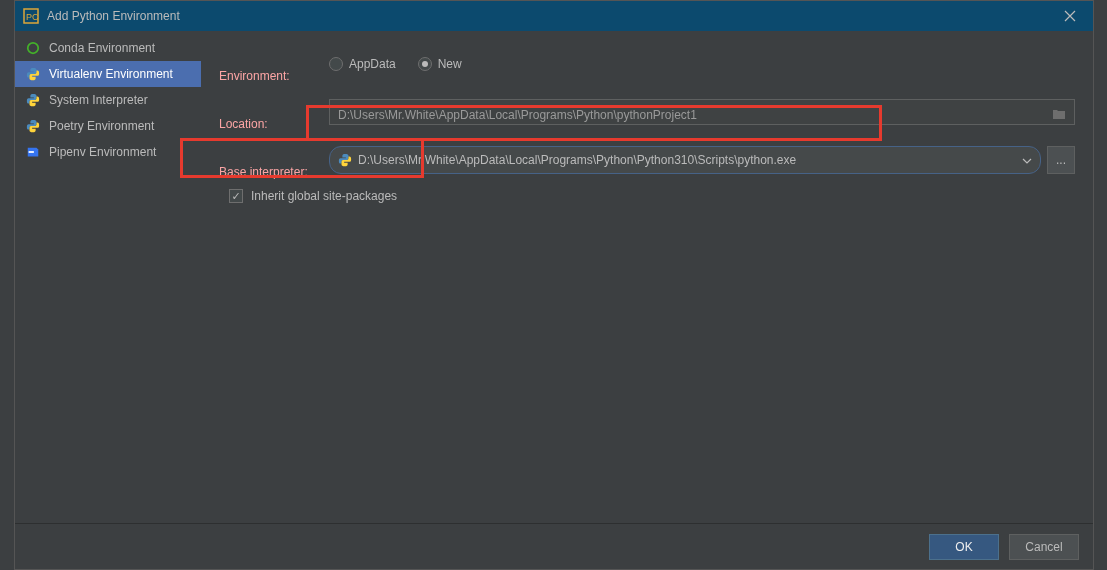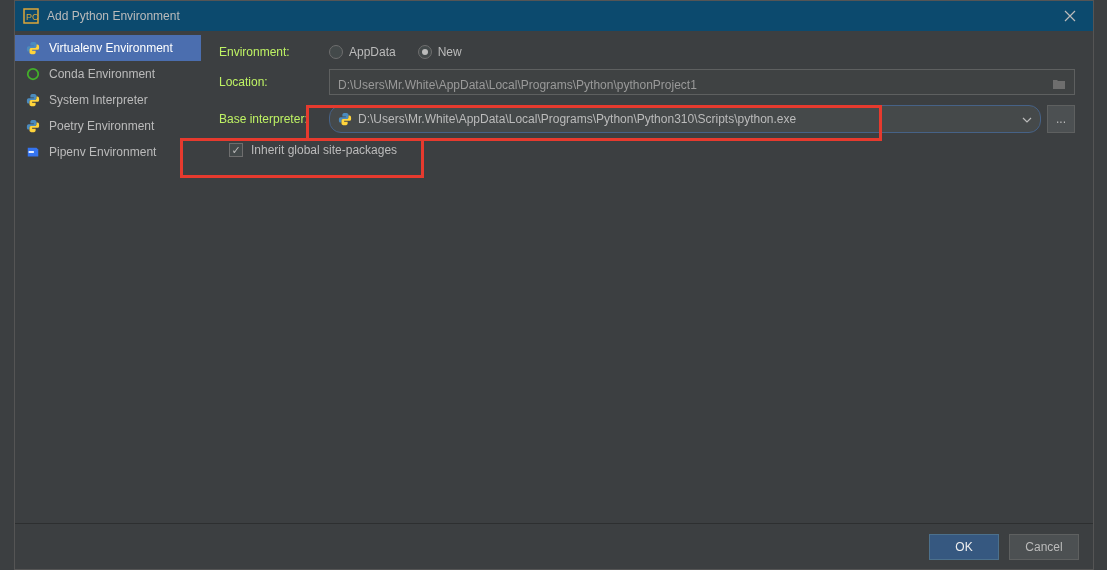--- a/index.html
+++ b/index.html
@@ -66,21 +66,22 @@
     display: inline-flex; align-items: center; justify-content: center;
   }
   .main {
     flex: 1;
     padding: 14px 18px 0 18px;
     position: relative;
   }
   .row { display: flex; align-items: center; margin-bottom: 10px; }
   .row .label {
     width: 110px;
-    color: #bef264;
+    color: #fca5a5;
+    margin-top: 24px;
   }
   .radio-group { display: flex; align-items: center; gap: 22px; }
   .radio {
     display: inline-flex; align-items: center; gap: 6px; cursor: pointer;
   }
   .radio .dot {
     width: 14px; height: 14px; border-radius: 50%;
     border: 1px solid #6e6e6e;
     display: inline-flex; align-items: center; justify-content: center;
     background: #43494a;
@@ -184,36 +185,36 @@
     <span class="title">Add Python Environment</span>
     <span class="close">
       <svg width="12" height="12" viewBox="0 0 12 12">
           <path d="M1 1 L11 11 M11 1 L1 11" stroke="#bbbbbb" stroke-width="1.2"></path>
         </svg>
     </span>
   </div>
 
   <div class="body">
     <div class="sidebar">
+      <div class="side-item">
+        <span class="icon">
+          <svg width="14" height="14" viewBox="0 0 16 16">
+              <circle cx="8" cy="8" r="6" fill="none" stroke="#43b02a" stroke-width="2"></circle>
+            </svg>
+        </span>
+        <span>Conda Environment</span>
+      </div>
       <div class="side-item selected">
         <span class="icon">
           <svg width="14" height="14" viewBox="0 0 16 16">
               <path d="M8 1c-2 0-3 .5-3 2v2h4v1H3c-1.5 0-2 1-2 3s.5 3 2 3h1v-2c0-1.5 1-2 2-2h4c1 0 2-.5 2-2V3c0-1.5-1-2-4-2z" fill="#4b8bbe"></path>
               <path d="M8 15c2 0 3-.5 3-2v-2H7v-1h6c1.5 0 2-1 2-3s-.5-3-2-3h-1v2c0 1.5-1 2-2 2H6c-1 0-2 .5-2 2v3c0 1.5 1 2 4 2z" fill="#ffd43b"></path>
             </svg>
         </span>
         <span>Virtualenv Environment</span>
-      </div>
-      <div class="side-item">
-        <span class="icon">
-          <svg width="14" height="14" viewBox="0 0 16 16">
-              <circle cx="8" cy="8" r="6" fill="none" stroke="#43b02a" stroke-width="2"></circle>
-            </svg>
-        </span>
-        <span>Conda Environment</span>
       </div>
       <div class="side-item">
         <span class="icon">
           <svg width="14" height="14" viewBox="0 0 16 16">
               <path d="M8 1c-2 0-3 .5-3 2v2h4v1H3c-1.5 0-2 1-2 3s.5 3 2 3h1v-2c0-1.5 1-2 2-2h4c1 0 2-.5 2-2V3c0-1.5-1-2-4-2z" fill="#4b8bbe"></path>
               <path d="M8 15c2 0 3-.5 3-2v-2H7v-1h6c1.5 0 2-1 2-3s-.5-3-2-3h-1v2c0 1.5-1 2-2 2H6c-1 0-2 .5-2 2v3c0 1.5 1 2 4 2z" fill="#ffd43b"></path>
             </svg>
         </span>
         <span>System Interpreter</span>
       </div>

